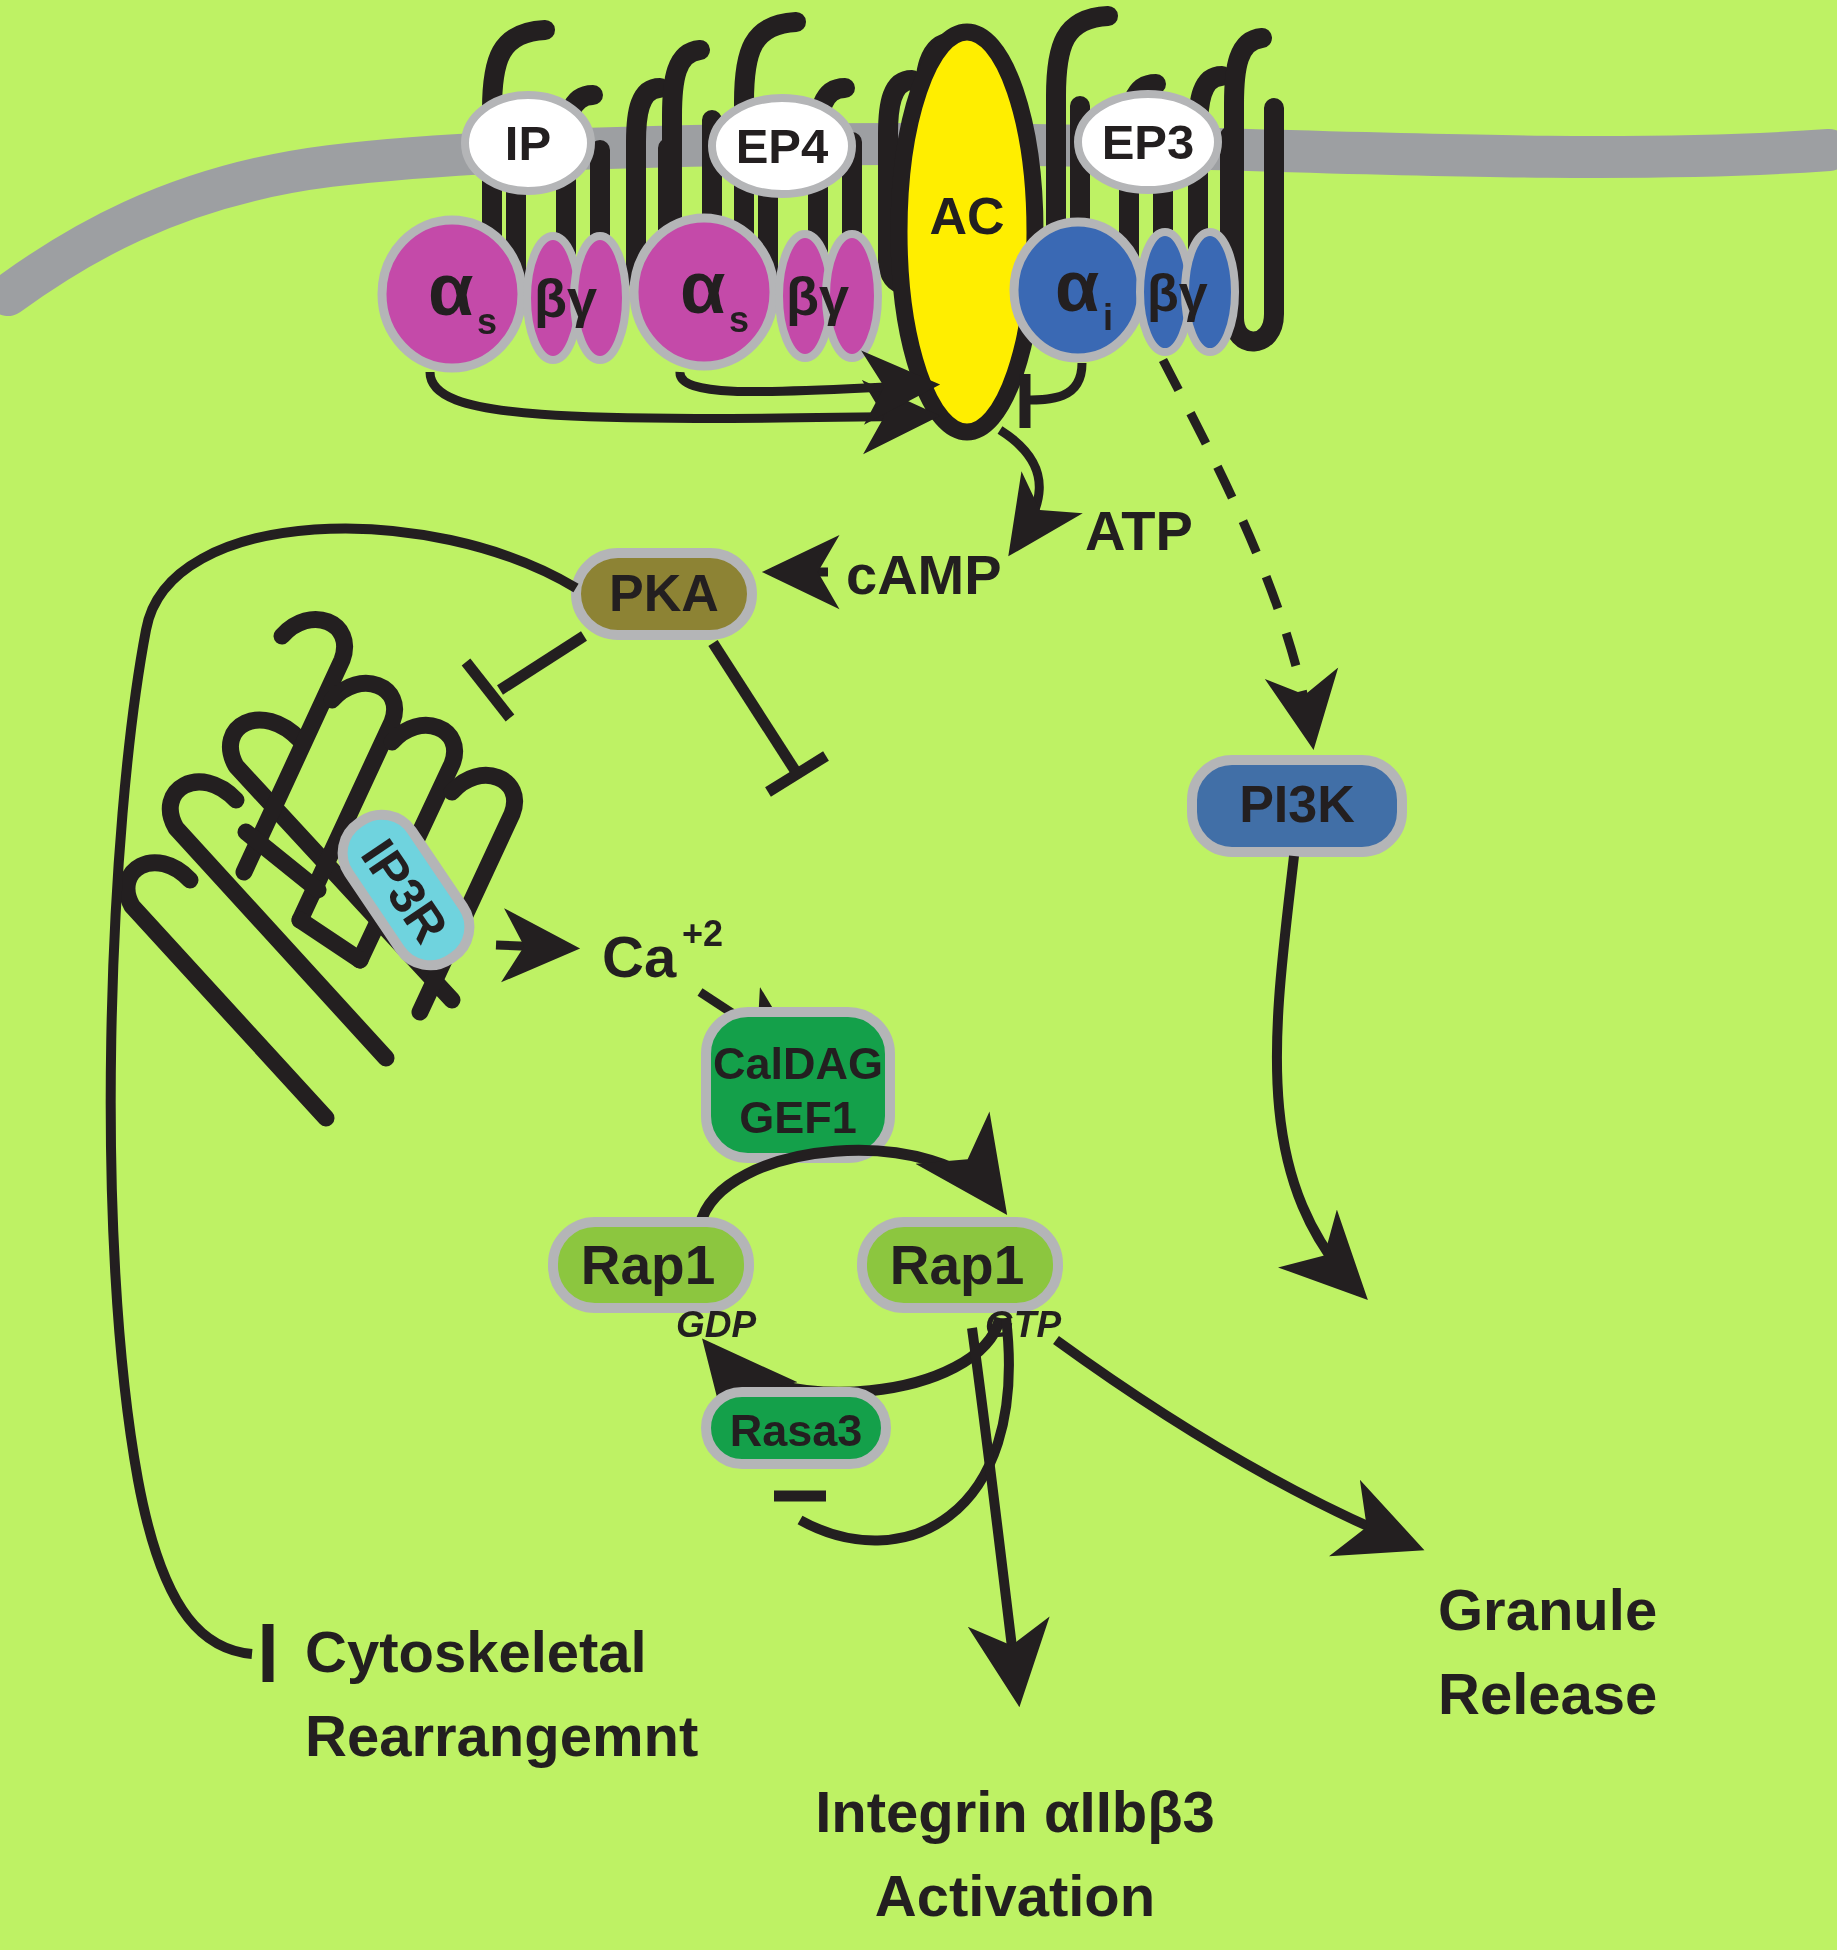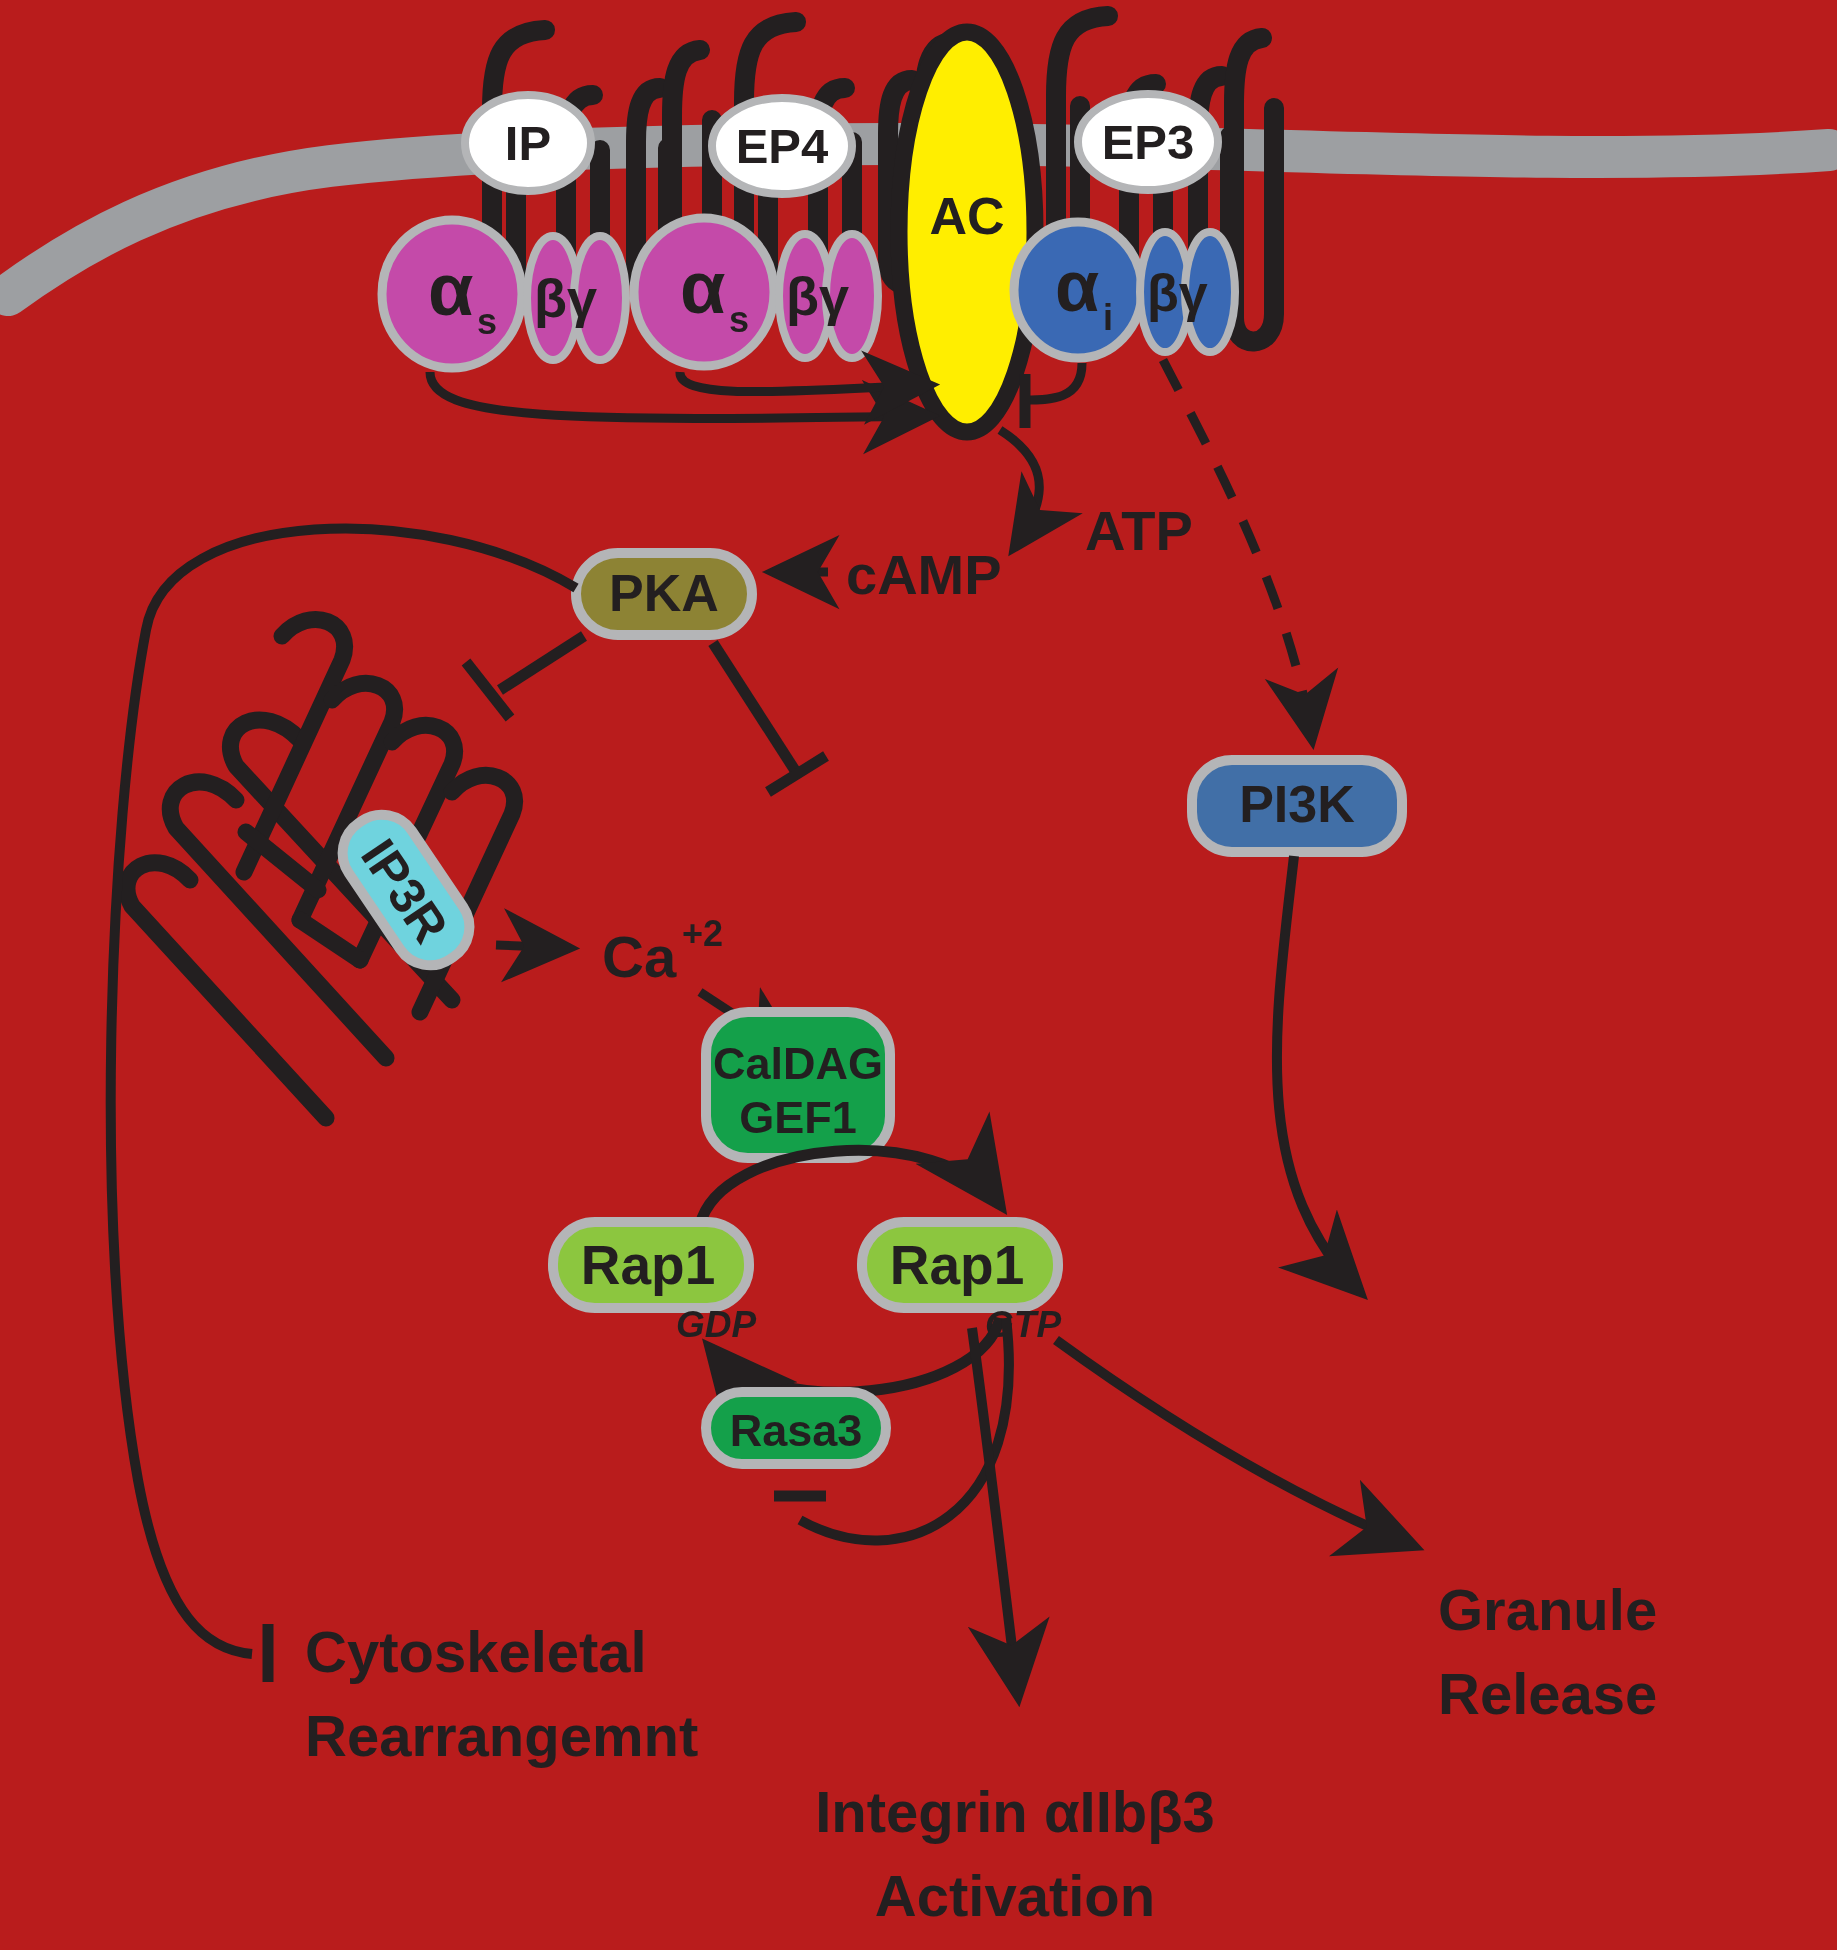--- a/index.html
+++ b/index.html
@@ -1,18 +1,18 @@
 <!DOCTYPE html>
 <html><head>
 <meta charset="utf-8">
 <title>Prostaglandin Receptor Signaling Pathway</title>
 <style>
   html,body{margin:0;padding:0;background:#ffffff;}
   body{font-family:"Liberation Sans", sans-serif;}
-  #stage{position:relative;width:1837px;height:1950px;background:#b91c1c;overflow:hidden;}
+  #stage{position:relative;width:1837px;height:1950px;background:#bef264;overflow:hidden;}
   svg#diagram{position:absolute;left:0;top:0;width:1837px;height:1950px;}
   .lbl{font-family:"Liberation Sans", sans-serif;font-weight:bold;fill:#231f20;}
 </style>
 </head>
 <body>
 
 <div id="stage">
 
 <svg id="diagram" viewBox="0 0 1837 1950" xmlns="http://www.w3.org/2000/svg">
 

